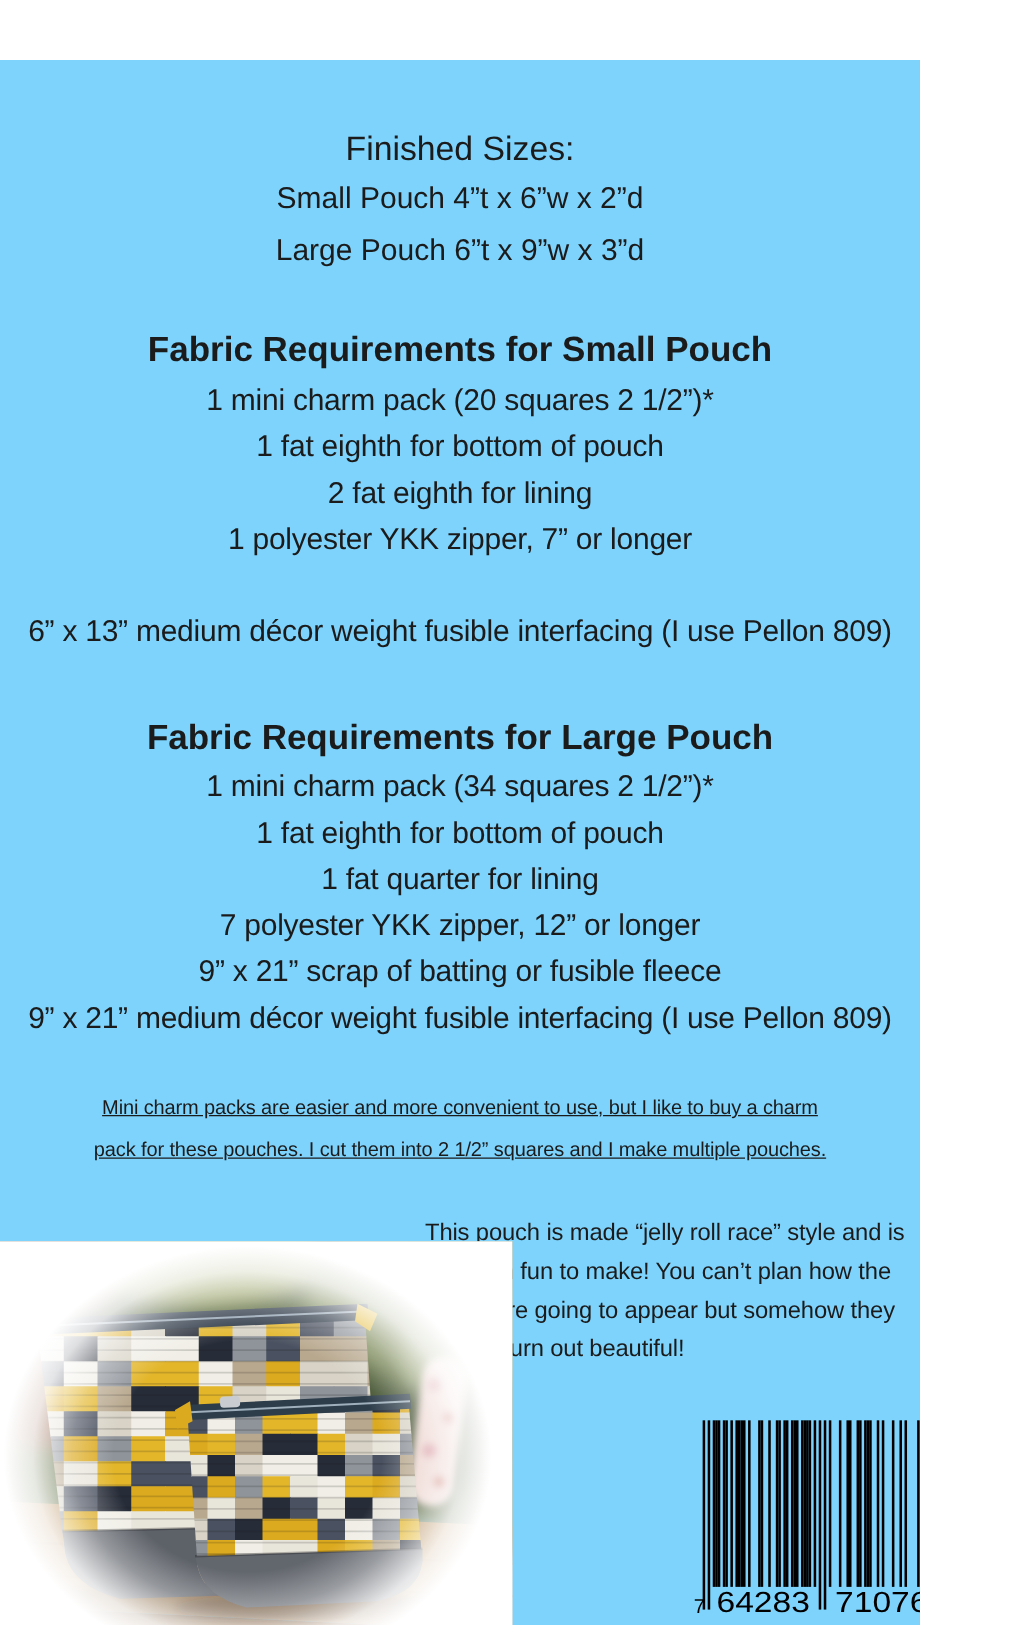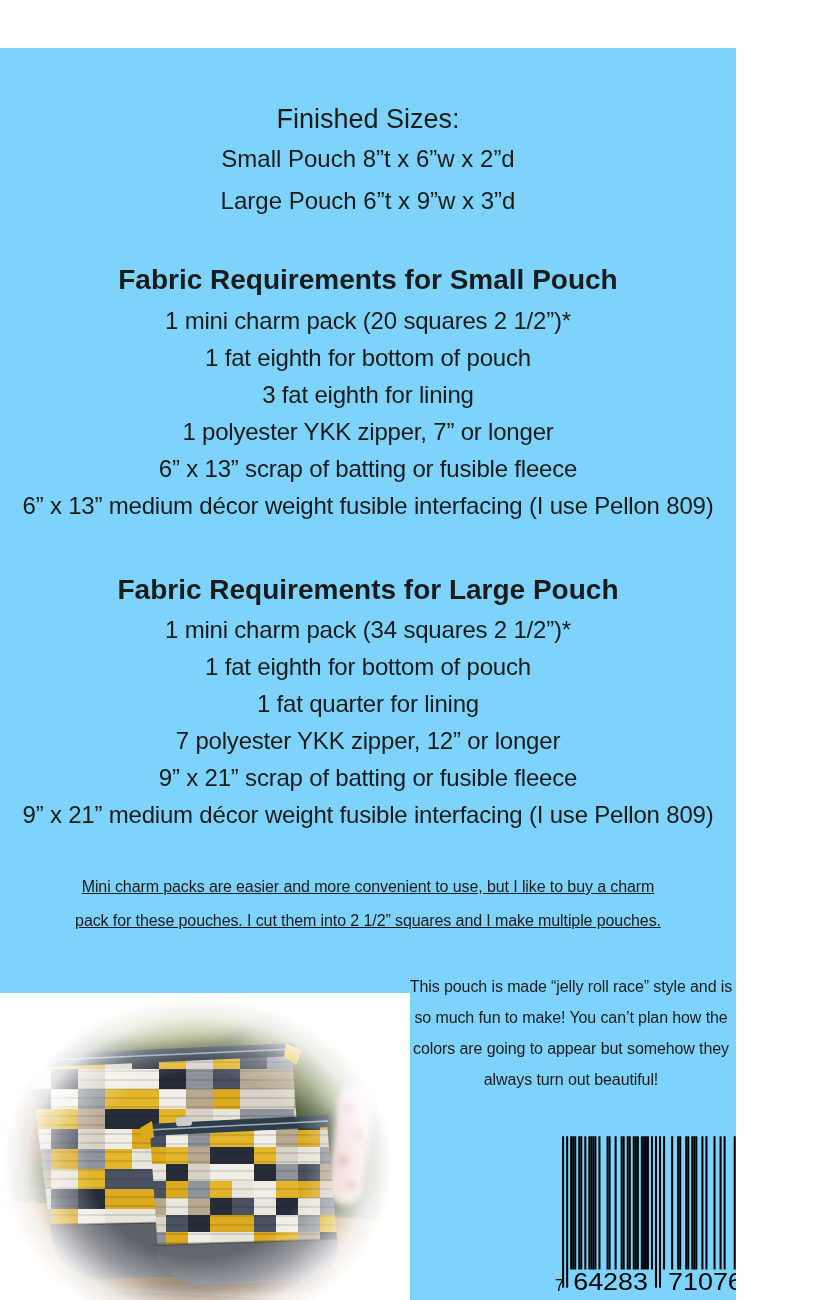--- a/index.html
+++ b/index.html
@@ -7,49 +7,48 @@
     position:relative;width:736px;height:1300px;background:#7dd3fc;
     font-family:"Liberation Sans",sans-serif;color:#1b1b1b;overflow:hidden;margin-top:48px;
   }
   .line{position:absolute;left:0;width:100%;text-align:center;white-space:nowrap;}
   .t-title{font-size:27px;line-height:32px;}
   .t-size{font-size:24px;line-height:30px;}
   .t-head{font-size:28px;line-height:34px;font-weight:bold;text-align:center;}
   .t-item{font-size:24px;line-height:29px;letter-spacing:-0.2px;}
   .t-note{font-size:16px;line-height:26px;letter-spacing:-0.1px;text-decoration:underline;}
   .callout{
-    position:absolute;left:340px;top:923px;width:462px;text-align:center;
-    font-size:16px;line-height:31px;letter-spacing:-0.1px;
+    position:absolute;left:340px;top:923px;width:462px;
+    font-size:19px;line-height:31px;letter-spacing:-0.1px;
   }
   .callout div{white-space:nowrap;}
   .photo{position:absolute;left:0;top:945px;width:410px;height:355px;}
   .photo svg{position:absolute;inset:0;}
   .photo-fade{
     position:absolute;inset:0;pointer-events:none;
     background:radial-gradient(195px 168px at 198px 172px,
       rgba(255,255,255,0) 55%, rgba(255,255,255,0.35) 72%,
       rgba(255,255,255,0.85) 88%, #ffffff 100%);
   }
   .barcode{position:absolute;left:550px;top:1088px;width:216px;height:160px;}
 </style>
 </head>
 <body>
 
 <div class="page">
 
   <div class="line t-title" style="top:55px">Finished Sizes:</div>
-  <div class="line t-size" style="top:96px">Small Pouch 8”t x 6”w x 2”d</div>
+  <div class="line t-size" style="top:96px">Small Pouch 4”t x 6”w x 2”d</div>
   <div class="line t-size" style="top:138px">Large Pouch 6”t x 9”w x 3”d</div>
 
   <div class="line t-head" style="top:215px">Fabric Requirements for Small Pouch</div>
   <div class="line t-item" style="top:258px">1 mini charm pack (20 squares 2 1/2”)*</div>
   <div class="line t-item" style="top:295px">1 fat eighth for bottom of pouch</div>
-  <div class="line t-item" style="top:332px">3 fat eighth for lining</div>
+  <div class="line t-item" style="top:332px">2 fat eighth for lining</div>
   <div class="line t-item" style="top:369px">1 polyester YKK zipper, 7” or longer</div>
-  <div class="line t-item" style="top:406px">6” x 13” scrap of batting or fusible fleece</div>
   <div class="line t-item" style="top:443px">6” x 13” medium décor weight fusible interfacing (I use Pellon 809)</div>
 
   <div class="line t-head" style="top:525px">Fabric Requirements for Large Pouch</div>
   <div class="line t-item" style="top:567px">1 mini charm pack (34 squares 2 1/2”)*</div>
   <div class="line t-item" style="top:604px">1 fat eighth for bottom of pouch</div>
   <div class="line t-item" style="top:641px">1 fat quarter for lining</div>
   <div class="line t-item" style="top:678px">7 polyester YKK zipper, 12” or longer</div>
   <div class="line t-item" style="top:715px">9” x 21” scrap of batting or fusible fleece</div>
   <div class="line t-item" style="top:752px">9” x 21” medium décor weight fusible interfacing (I use Pellon 809)</div>
 

